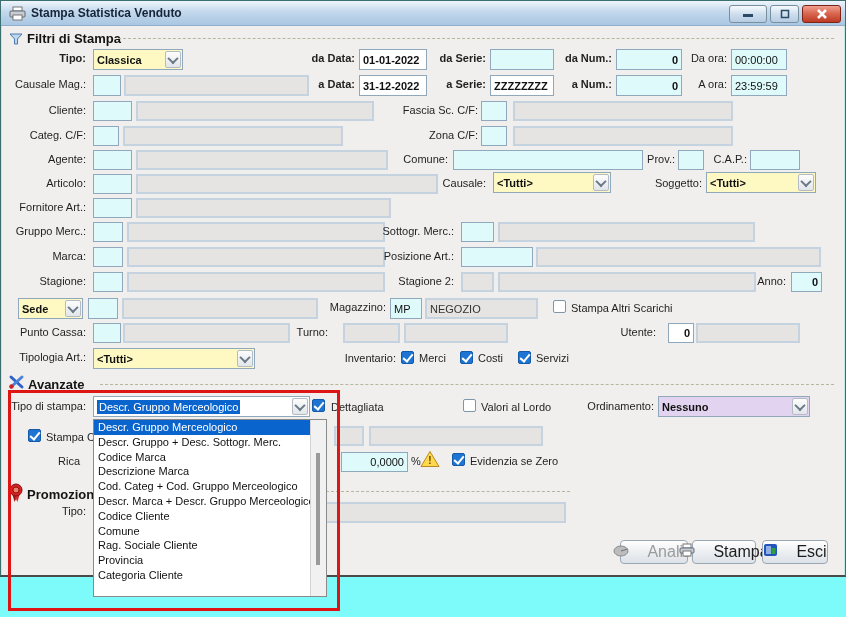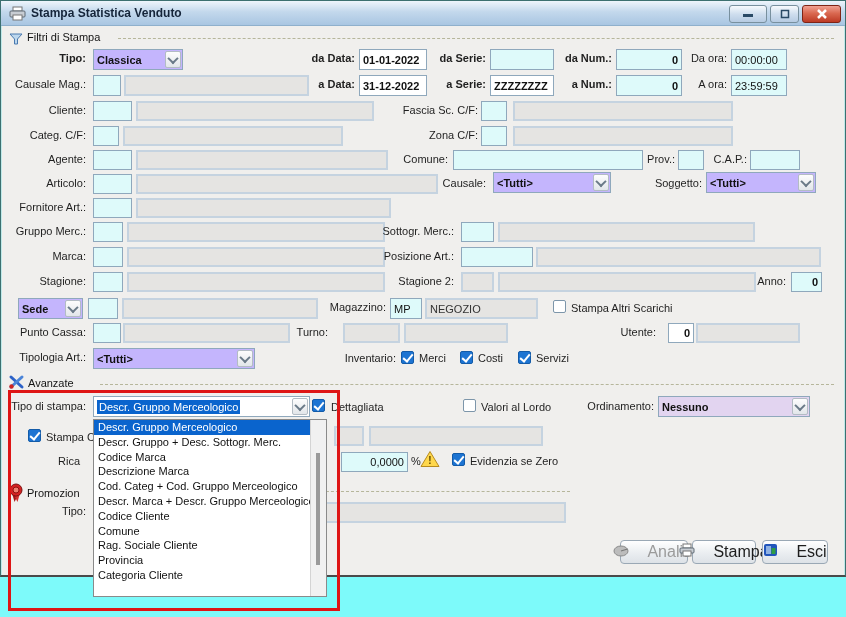--- a/index.html
+++ b/index.html
@@ -10,31 +10,31 @@
   .tb-btn{position:absolute;top:4px;height:18px;border:1px solid #78909e;border-radius:3px;background:linear-gradient(#f7fafd,#cfdeee 50%,#b6cbe2);display:flex;align-items:center;justify-content:center;box-sizing:border-box}
   .tb-btn.close{background:linear-gradient(#f0a193,#da6951 45%,#bd3a24);border-color:#7e2416}
   .lbl{position:absolute;font-size:11px;color:#1f1f1f;white-space:nowrap;text-align:right}
   .lbl-l{position:absolute;font-size:11px;color:#1f1f1f;white-space:nowrap;text-align:left}
   .b{font-weight:bold}
   .in{position:absolute;box-sizing:border-box;border:1px solid #8fa8bc;background:#defafa;font-size:11px;color:#111;padding:0 3px;display:flex;align-items:center;overflow:hidden}
   .in.white{background:#fff}
   .in.gray{background:#e5e4e2;border:2px solid #c5d3e0;color:#333}
   .in.num{justify-content:flex-end;font-weight:bold}
   .in.vb{font-weight:bold}
-  .combo{position:absolute;box-sizing:border-box;border:1px solid #8fa8bc;background:#c4b5fd;font-size:11px;display:flex;align-items:center;padding:0 19px 0 3px;overflow:hidden}
+  .combo{position:absolute;box-sizing:border-box;border:1px solid #8fa8bc;background:#fef9c3;font-size:11px;display:flex;align-items:center;padding:0 19px 0 3px;overflow:hidden}
   .combo.purple{background:#e2d4f0}
   .combo .val{font-weight:bold;color:#111;white-space:nowrap}
   .combo .selhl{background:#0a64cd;color:#fff;font-weight:normal;padding:1px 2px;white-space:nowrap}
   .arrow{position:absolute;top:1px;right:1px;bottom:1px;width:16px;background:linear-gradient(#fdfdfd,#e2e6ea);border:1px solid #b3bcc4;border-radius:2px;display:flex;align-items:center;justify-content:center;box-sizing:border-box}
   .chev{width:6px;height:6px;border-left:2px solid #6a7a88;border-bottom:2px solid #6a7a88;transform:rotate(-45deg) translate(1px,-1px)}
   .chk{position:absolute;width:13px;height:13px;box-sizing:border-box;border:1px solid #7d96aa;background:#fff;border-radius:2px}
   .chk.on{background:#1d74d2;border-color:#135ba8}
   .chk.on::after{content:"";position:absolute;left:3px;top:0;width:4px;height:8px;border-right:2px solid #fff;border-bottom:2px solid #fff;transform:rotate(40deg)}
   .dash{position:absolute;height:0;border-top:1px dashed #b6b69b}
-  .hdr{position:absolute;font-size:11px;font-weight:normal;color:#141414;white-space:nowrap}
+  .hdr{position:absolute;font-size:13px;font-weight:bold;color:#141414;white-space:nowrap}
   .icon{position:absolute}
   .ddl{position:absolute;left:93px;top:419px;width:234px;height:178px;background:#fff;border:1px solid #8a8a8a;box-sizing:border-box;z-index:60;overflow:hidden}
   .ddl .item{height:14.8px;line-height:14.8px;padding-left:4px;font-size:11px;color:#111;white-space:nowrap;overflow:hidden}
   .ddl .item.sel{background:#0a64cd;color:#fff}
   .sbar{position:absolute;top:0;right:0;bottom:0;width:15px;background:#f1f1f1;border-left:1px solid #d4d4d4}
   .sthumb{position:absolute;left:5px;width:4px;top:33px;height:112px;background:#9a9a9a}
   .btn{position:absolute;height:24px;box-sizing:border-box;border:1px solid #9aa8b5;border-radius:4px;background:linear-gradient(#ffffff,#eceff2 50%,#dde2e7);font-size:16px;color:#1d1d1d;display:flex;align-items:center;justify-content:center;gap:18px;cursor:default}
   .btn.disabled{color:#9b9b9b}
   .redrect{position:absolute;left:8px;top:390px;width:332px;height:221px;border:3px solid #de1515;box-sizing:border-box;z-index:200;pointer-events:none}
 </style>

